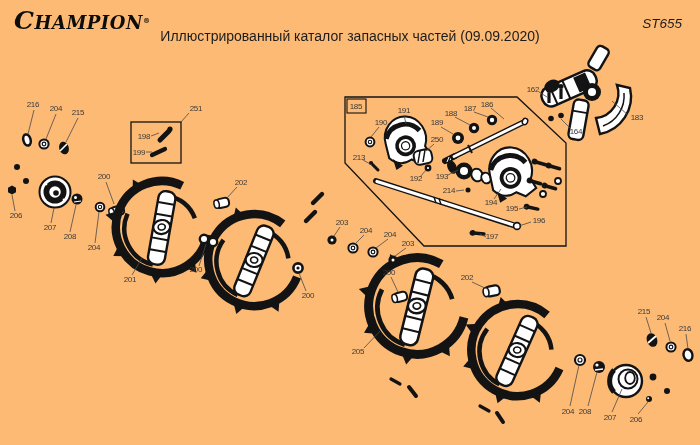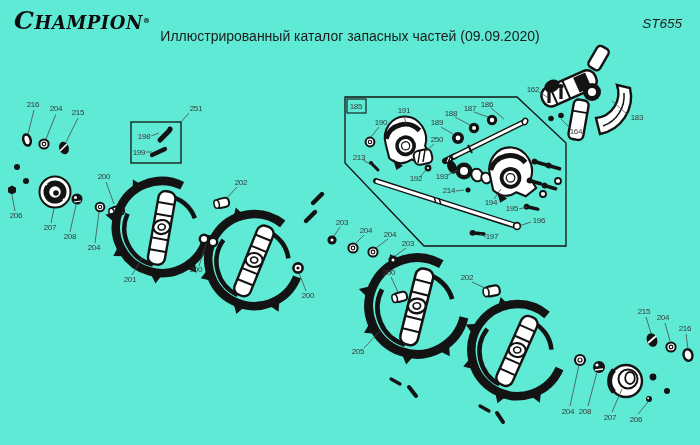--- a/index.html
+++ b/index.html
@@ -1,16 +1,16 @@
 <!DOCTYPE html>
 <html><head>
 <meta charset="utf-8">
 <style>
   html,body{margin:0;padding:0;background:#fff;}
-  .page{position:relative;width:700px;height:445px;background:#5eead4;overflow:hidden;
+  .page{position:relative;width:700px;height:445px;background:#fdba74;overflow:hidden;
         font-family:"Liberation Sans",sans-serif;}
   .page svg{position:absolute;left:0;top:0;}
   .hdr{position:absolute;z-index:2;}
   .logo{left:14px;top:6px;font-family:"DejaVu Serif",serif;font-style:italic;font-weight:700;
         color:#0d0d0d;letter-spacing:.5px;white-space:nowrap;}
   .logo .big{font-size:25px;}
   .logo .rest{font-size:18px;}
   .logo .reg{font-size:7px;vertical-align:super;font-style:normal;}
   .title{left:50%;top:28px;transform:translateX(-50%);font-size:14px;color:#1c1c1c;white-space:nowrap;}
   .model{right:18px;top:16px;font-size:13.5px;font-weight:500;color:#1c1c1c;font-style:italic;}

